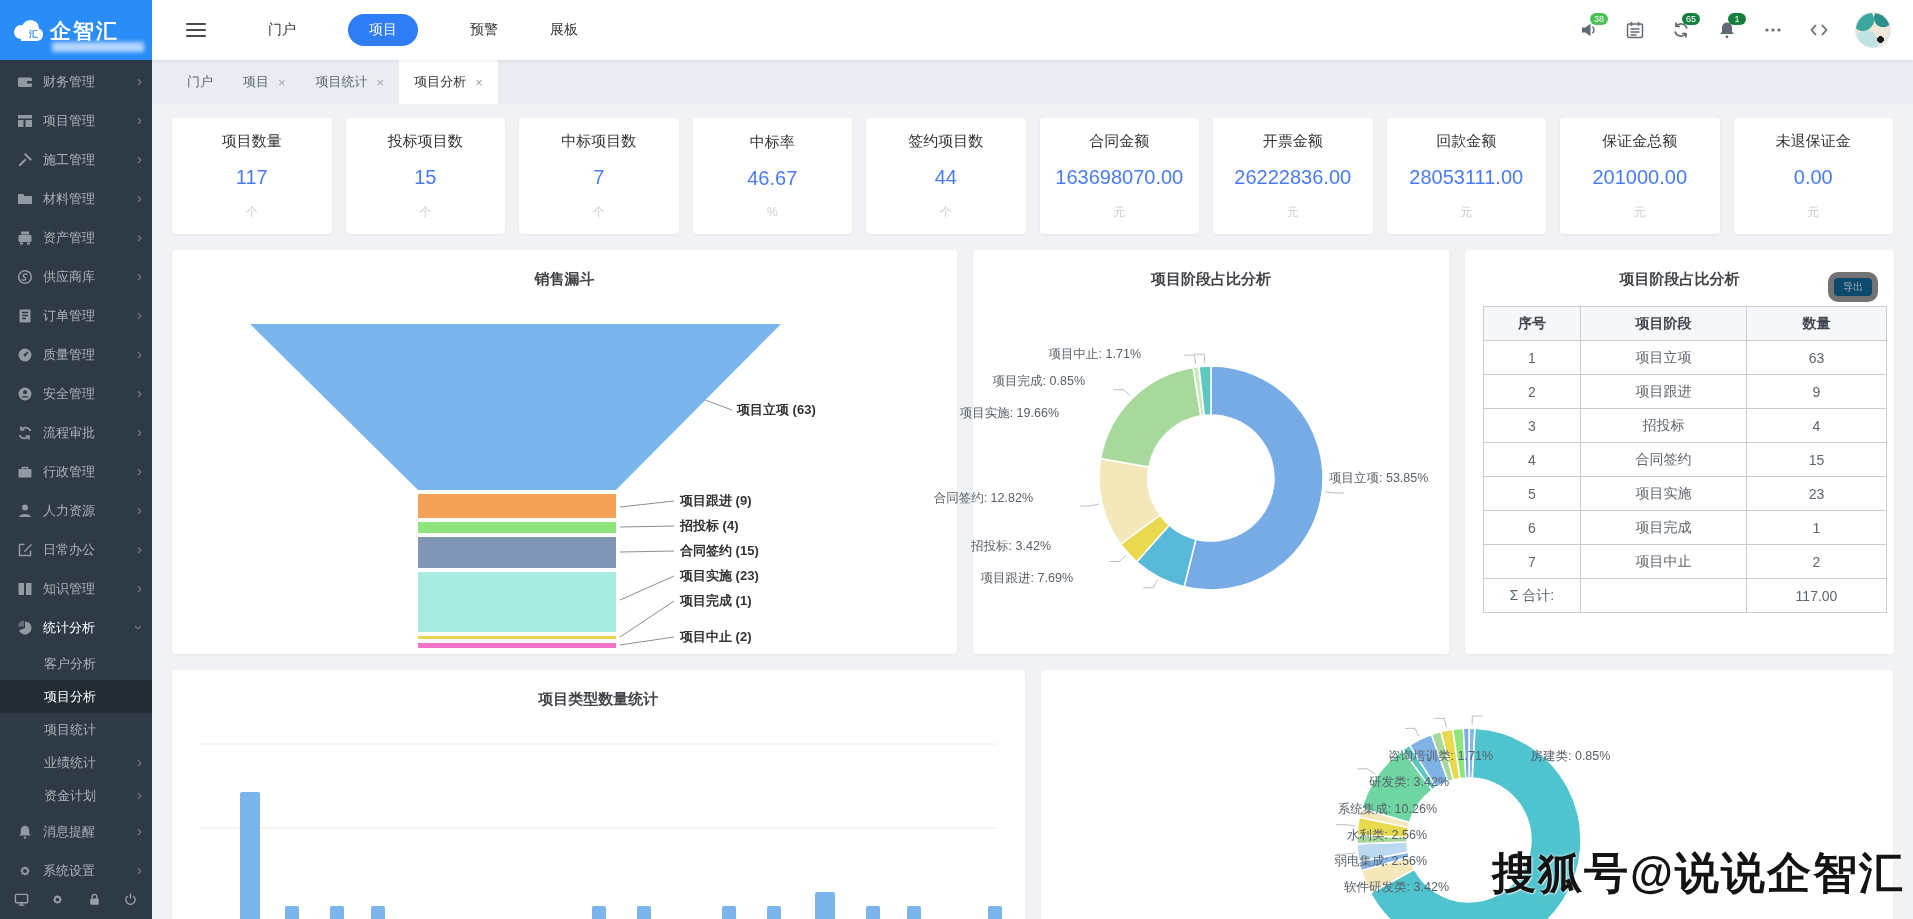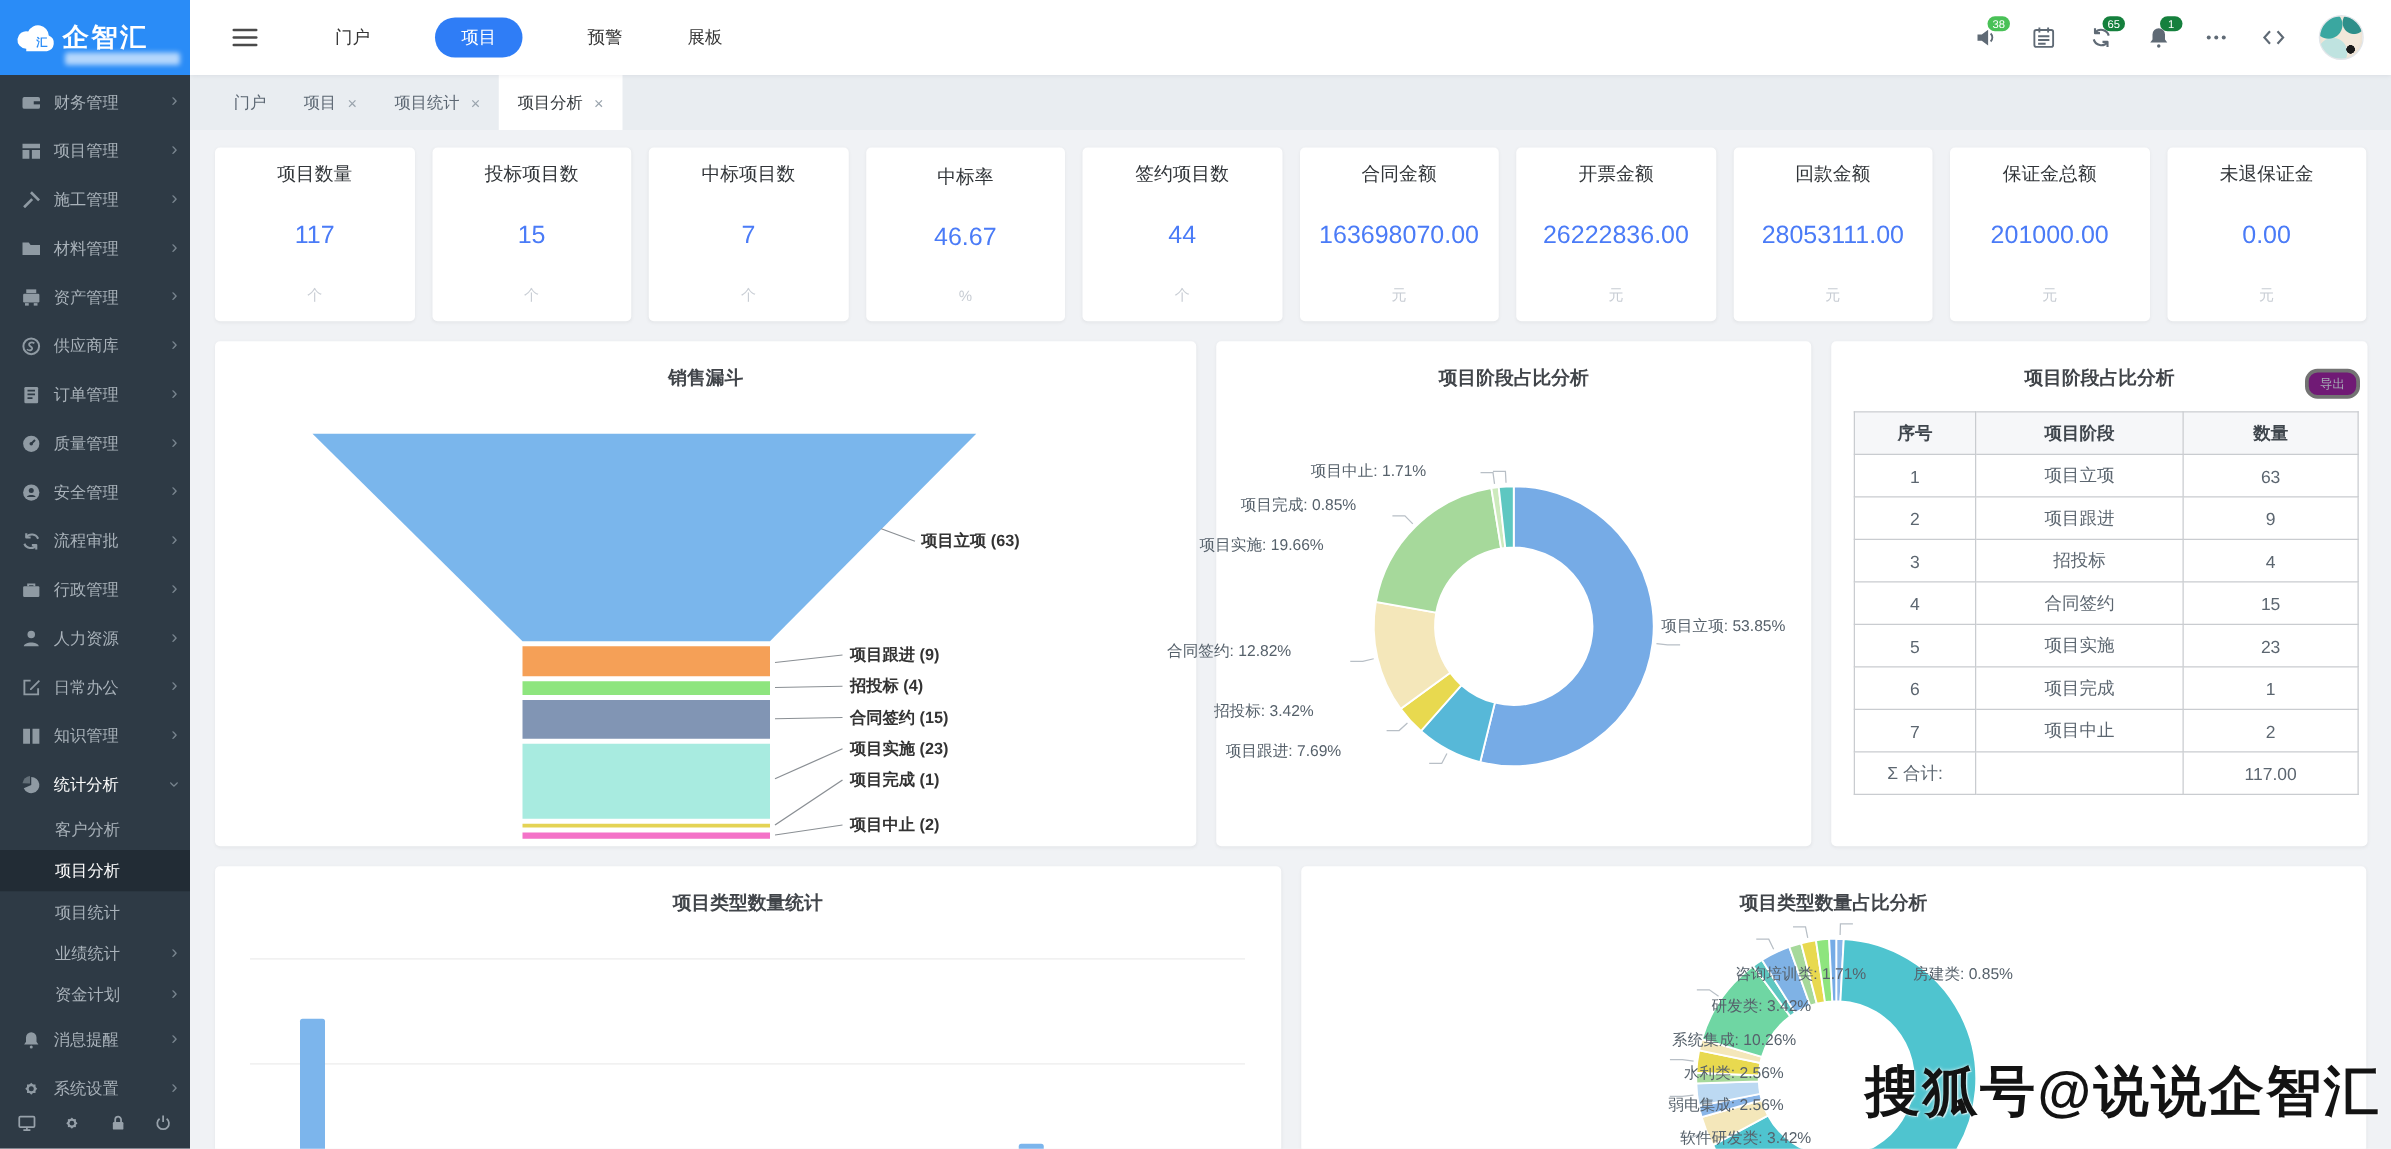--- a/index.html
+++ b/index.html
@@ -50,37 +50,37 @@
       radial-gradient(circle at 50% 50%, #f2e8da 0 60%, #dcd2c4 100%)}
   
   .tabbar{height:44px;flex:0 0 44px;background:#e9edf1;display:flex;align-items:stretch;padding-left:20px}
   .tab{display:flex;align-items:center;padding:0 15px;font-size:13px;color:#5c6773;gap:9px;cursor:pointer}
   .tab.active{background:#fff;color:#2f3438}
   .tab-x{color:#9aa4ad;font-size:13px;cursor:pointer}
   
   .content{padding:0 20px;flex:1}
   .stats-row{display:flex;gap:14px;margin-top:14px}
   .card{background:#fff;border-radius:4px;box-shadow:0 1px 3px rgba(0,0,0,.05);position:relative}
-  .stat-card{flex:1;height:139px;display:flex;flex-direction:column;align-items:center;justify-content:center;gap:28px}
+  .stat-card{flex:1;height:116px;display:flex;flex-direction:column;align-items:center;justify-content:center;gap:15px}
   .st-lb{font-size:15px;color:#303438;font-weight:500}
   .st-val{font-size:20px;color:#4a7bf7}
   .st-unit{font-size:12px;color:#c8cdd4}
   .row1{display:flex;gap:16px;margin-top:16px}
   .row2{display:flex;gap:16px;margin-top:16px}
   .chart-title{position:absolute;top:20px;left:0;right:0;text-align:center;
                font-size:15px;font-weight:600;color:#41454a;z-index:2}
   .c-funnel{flex:0 0 785px;height:404px}
   .c-donut1{flex:0 0 476px;height:404px}
   .c-table{flex:0 0 429px;height:404px}
   .c-bar,.c-donut2{flex:1;height:340px}
   .chart-svg{position:absolute;left:0;top:0}
   .dlabel{position:absolute;font-size:12.5px;color:#56616b;white-space:nowrap;line-height:16px}
   
-  .export-btn{position:absolute;top:22px;right:6px;font-size:10px;color:#a6adb5;border:3px solid #737373;
-              border-radius:10px;padding:2px 9px;background:#701a75;cursor:pointer;z-index:3}
+  .export-btn{position:absolute;top:22px;right:16px;font-size:10px;color:#a6adb5;border:6px solid #737373;
+              border-radius:10px;padding:2px 9px;background:#0c4a6e;cursor:pointer;z-index:3}
   table.stage{position:absolute;left:18px;top:56px;border-collapse:collapse}
   table.stage td,table.stage th{border:1px solid #c9ccd0;text-align:center;font-weight:normal;
         font-size:14px;color:#5c6670;height:33px;padding:0}
   table.stage th{background:#f6f7f9;color:#3f464d;font-weight:600}
   .colA{width:97px}.colB{width:166px}.colC{width:140px}
   
   .watermark{position:absolute;right:8px;bottom:16px;font-size:44px;font-weight:bold;color:#131313;
              letter-spacing:2px;z-index:10;text-shadow:0 0 3px rgba(255,255,255,.9),1px 1px 0 rgba(255,255,255,.55);pointer-events:none}
 </style>
 </head>
@@ -573,21 +573,20 @@
             <rect x="465" y="236" width="14" height="104" rx="2" fill="#7cb5ec"></rect>
             <rect x="550" y="236" width="14" height="104" rx="2" fill="#7cb5ec"></rect>
             <rect x="595" y="236" width="14" height="104" rx="2" fill="#7cb5ec"></rect>
             <rect x="694" y="236" width="14" height="104" rx="2" fill="#7cb5ec"></rect>
             <rect x="735" y="236" width="14" height="104" rx="2" fill="#7cb5ec"></rect>
             <rect x="816" y="236" width="14" height="104" rx="2" fill="#7cb5ec"></rect>
             <rect x="643" y="222" width="20" height="118" rx="2" fill="#7cb5ec"></rect>
           </svg>
       </div>
       <div class="card c-donut2">
-        <div class="chart-title">项目类型数量占比分析</div>
         <svg class="chart-svg" width="852" height="340">
             <path d="M428.00 58.00 A112 112 0 0 1 434.02 58.16 L431.33 108.09 A62 62 0 0 0 428.00 108.00 Z" fill="#8ab6e8" stroke="#fff" stroke-width="1.5"></path>
             <polyline points="431.0924933301864,55.04158801982888 431.3345145473314,46.04484273442418 441.3345145473314,46.04484273442418" fill="none" stroke="#b8bfc6" stroke-width="1"></polyline>
             <path d="M434.02 58.16 A112 112 0 1 1 329.39 223.11 L373.41 199.40 A62 62 0 1 0 431.33 108.09 Z" fill="#4fc4cf" stroke="#fff" stroke-width="1.5"></path>
             <path d="M329.39 223.11 A112 112 0 0 1 320.29 200.70 L368.37 186.99 A62 62 0 0 0 373.41 199.40 Z" fill="#f4e7ba" stroke="#fff" stroke-width="1.5"></path>
             <polyline points="321.4552242740302,213.28060495768045 313.1169374780847,216.6677827369772 303.1169374780847,216.6677827369772" fill="none" stroke="#b8bfc6" stroke-width="1"></polyline>
             <path d="M320.29 200.70 A112 112 0 0 1 318.13 191.74 L367.18 182.04 A62 62 0 0 0 368.37 186.99 Z" fill="#8ab6e8" stroke="#fff" stroke-width="1.5"></path>
             <path d="M318.13 191.74 A112 112 0 0 1 316.06 173.74 L366.03 172.07 A62 62 0 0 0 367.18 182.04 Z" fill="#bcd9f2" stroke="#fff" stroke-width="1.5"></path>
             <polyline points="313.7514492112806,183.12511495863555 304.8102582799895,184.15229786844182 294.8102582799895,184.15229786844182" fill="none" stroke="#b8bfc6" stroke-width="1"></polyline>
             <path d="M316.06 173.74 A112 112 0 0 1 316.10 165.24 L366.06 167.36 A62 62 0 0 0 366.03 172.07 Z" fill="#a6d99b" stroke="#fff" stroke-width="1.5"></path>

